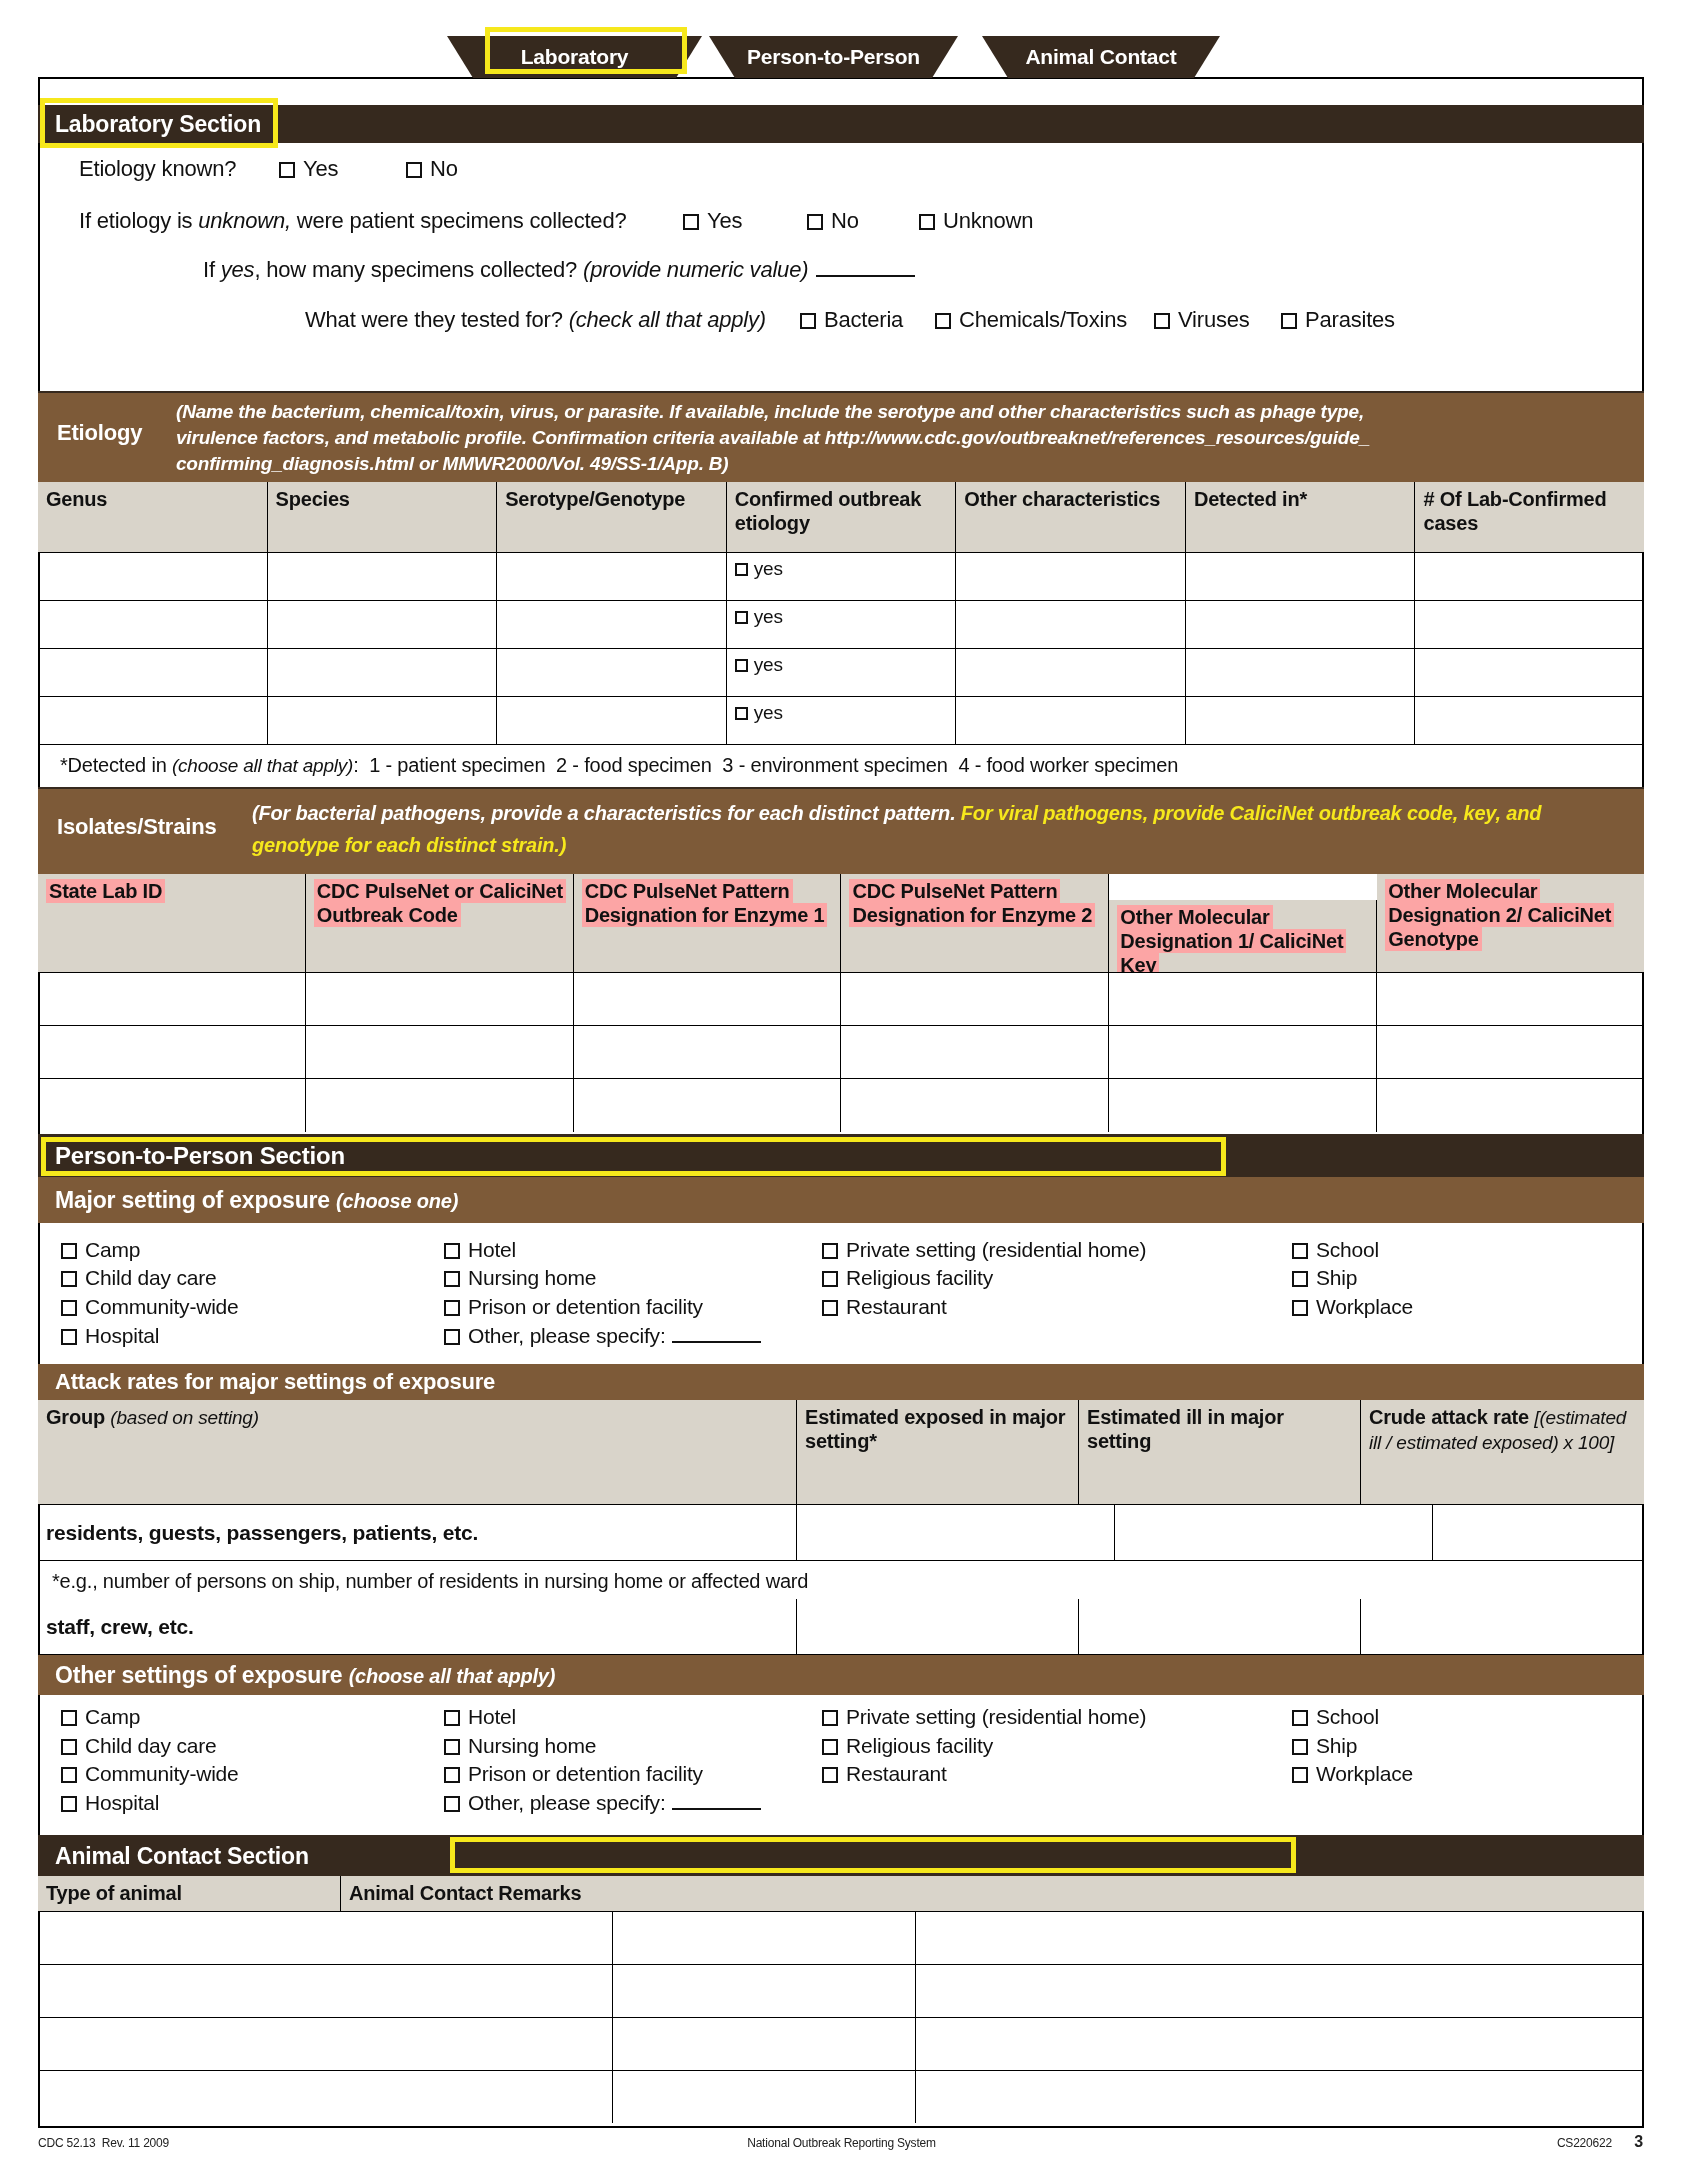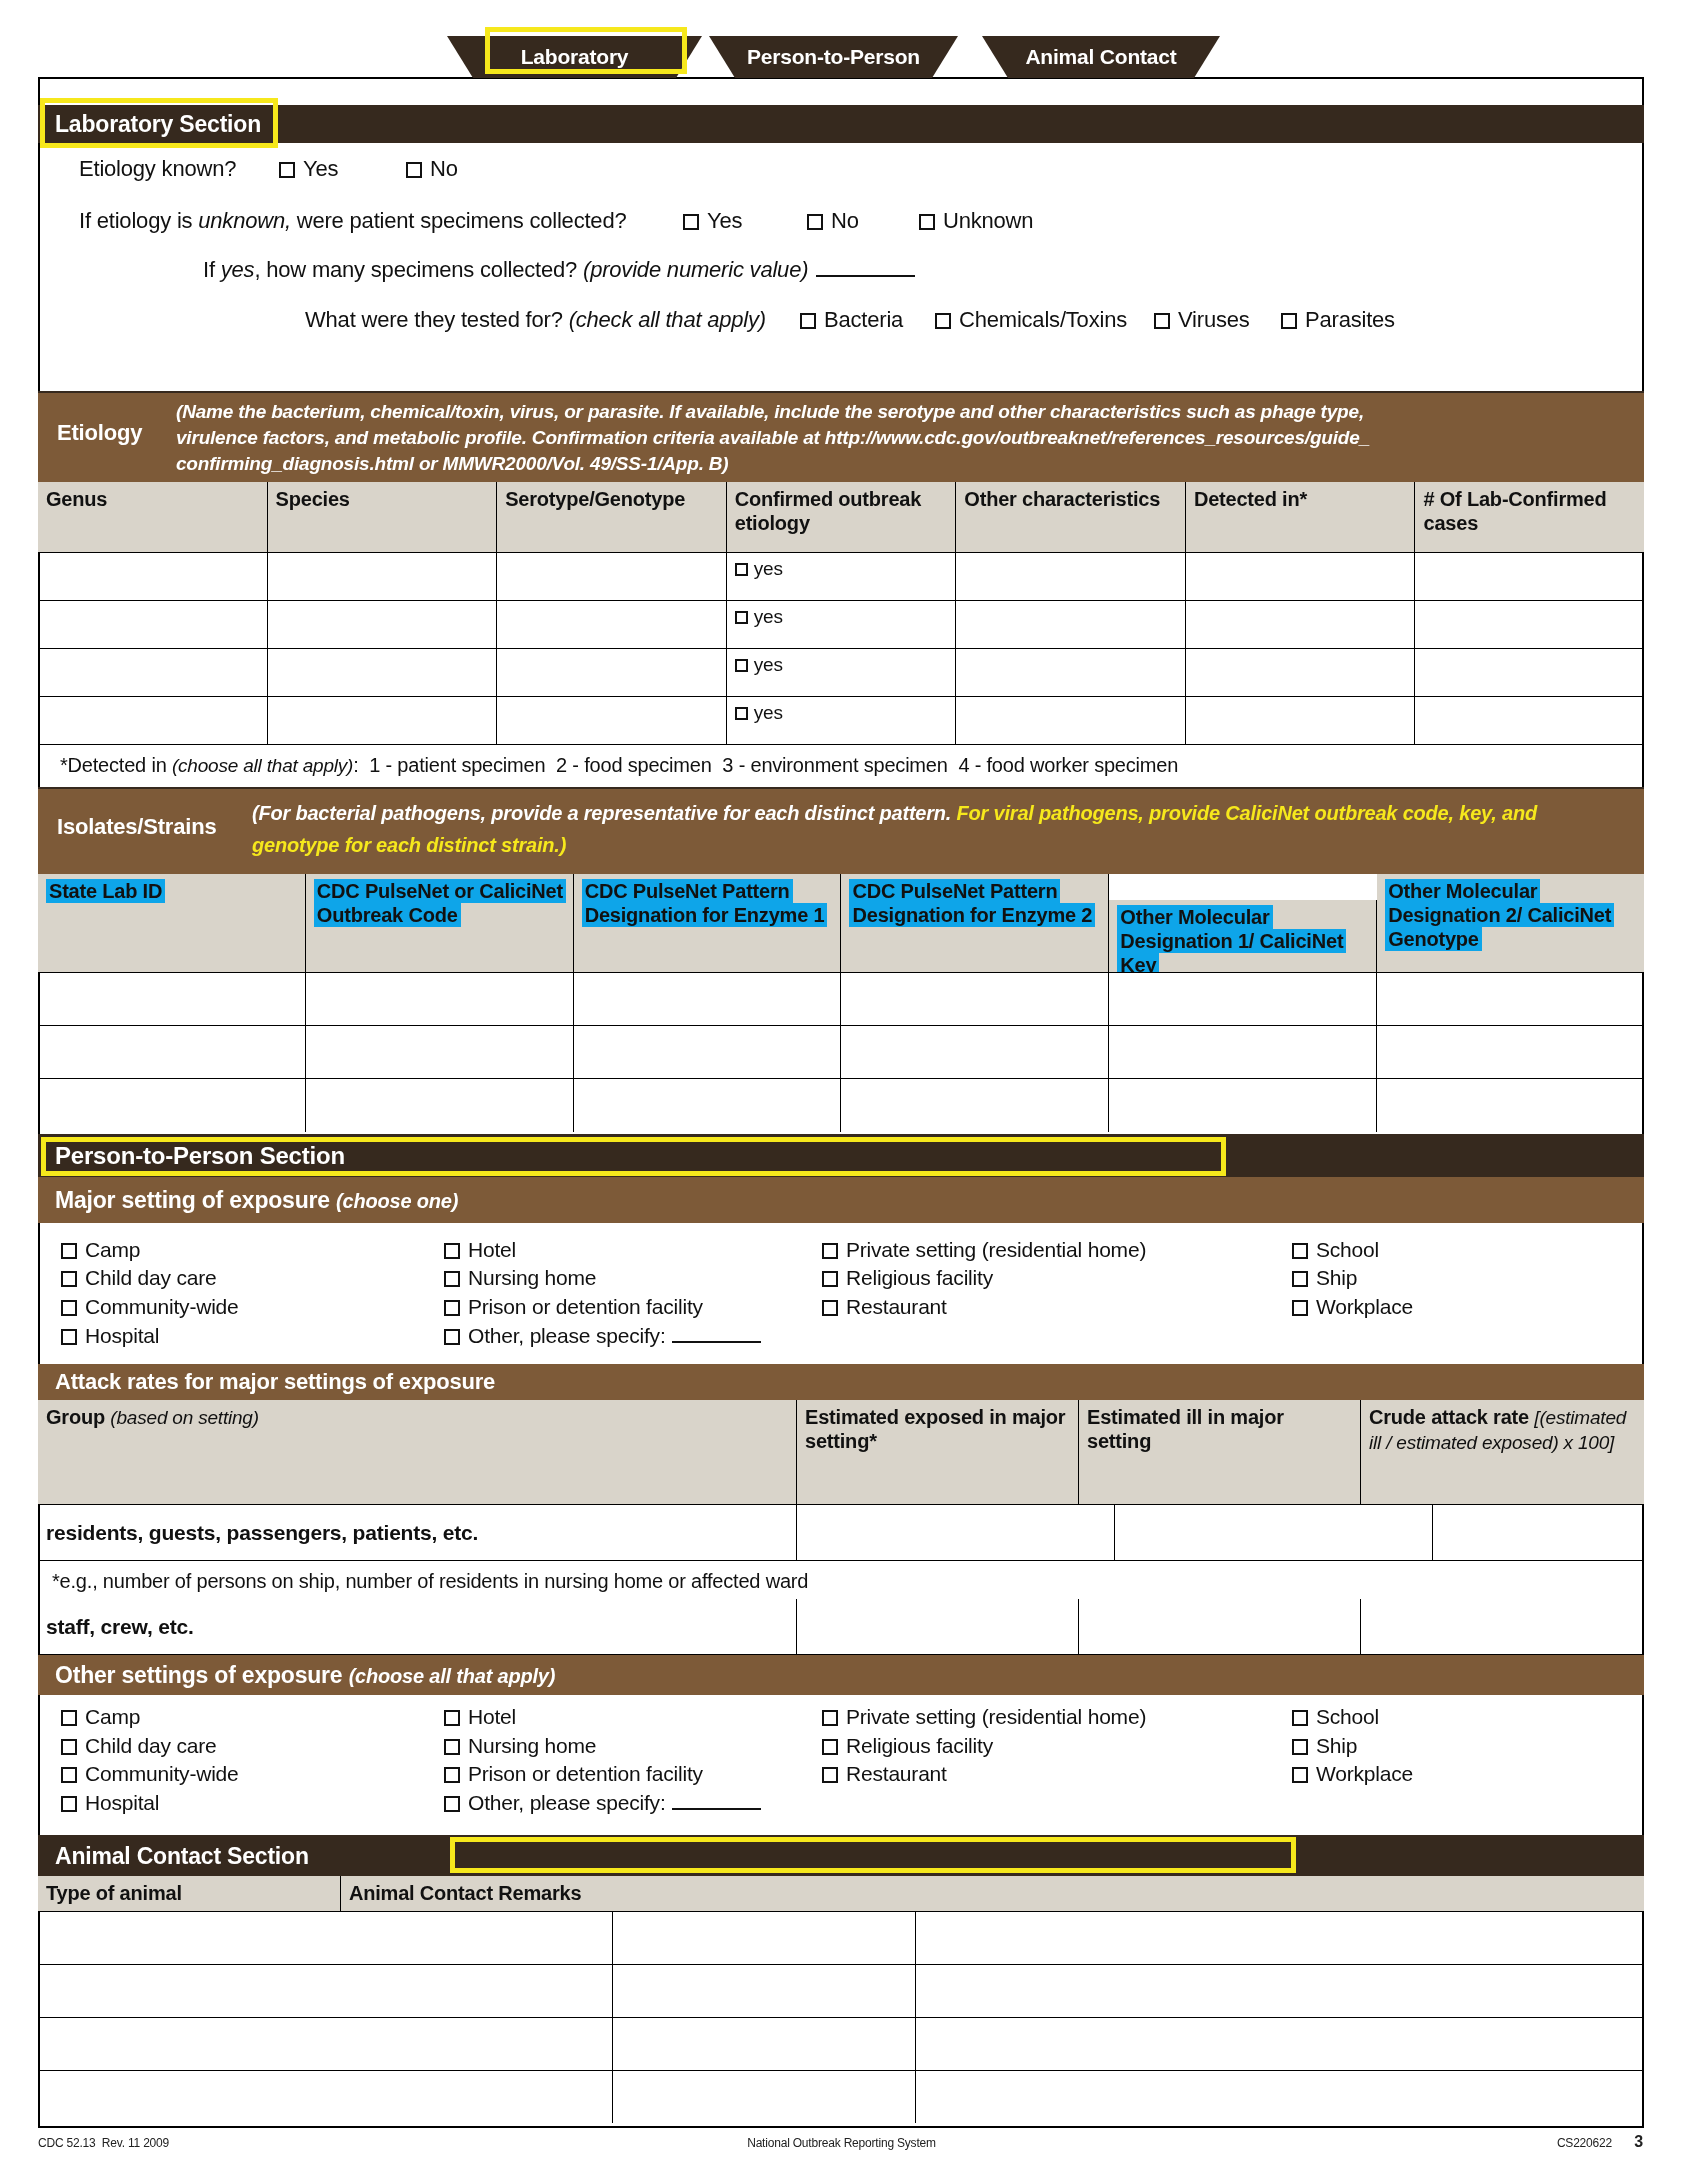--- a/index.html
+++ b/index.html
@@ -39,21 +39,21 @@
   .yel-text { color:#f6e81c; }
   
   .tbl { position:absolute; left:38px; width:1606px; display:flex;
          flex-direction:column; box-sizing:border-box; }
   .trow { display:flex; border-bottom:1px solid #000; box-sizing:border-box; }
   .trow.nobot { border-bottom:none; }
   .tcell { border-right:1px solid #000; box-sizing:border-box; padding:5px 8px;
            font-size:20px; overflow:hidden; }
   .tcell:last-child { border-right:none; }
   .th { background:#d9d4ca; font-weight:bold; line-height:24px; }
-  .hl { background:#0ea5e9; box-decoration-break:clone; -webkit-box-decoration-break:clone;
+  .hl { background:#fca5a5; box-decoration-break:clone; -webkit-box-decoration-break:clone;
         padding:1px 3px; }
   .foot-note { font-size:20px; padding:9px 8px 0 22px; }
   .rowlabel { font-weight:bold; font-size:21px; display:flex; align-items:center; }
   
   .ck { position:absolute; font-size:21px; white-space:nowrap; }
   
   .footer-txt { position:absolute; top:2136px; font-size:12px; color:#222;
                 white-space:pre-wrap; }
 </style>
 </head>
@@ -140,21 +140,21 @@
     <div class="tcell" style="flex:1;"></div>
     <div class="tcell" style="flex:1;"></div>
   </div>
   <div class="trow nobot" style="height:44px;">
     <div class="foot-note" style="white-space:pre-wrap;"><span>*Detected in </span><span class="it" style="font-size:19px;">(choose all that apply)</span><span>:  1 - patient specimen  2 - food specimen  3 - environment specimen  4 - food worker specimen</span></div>
   </div>
 </div>
 
 <div class="bar bar-brown" style="top:787px;height:87px;border-top:2px solid #36291e;"></div>
 <div class="band-label" style="left:57px;top:814px;">Isolates/Strains</div>
-<div class="band-note" style="left:252px;top:797px;width:1376px;white-space:normal;font-size:20px;line-height:32px;"><span>(For bacterial pathogens, provide a representative for each distinct pattern. </span><span class="yel-text">For viral pathogens, provide CaliciNet outbreak code, key, and genotype for each distinct strain.)</span></div>
+<div class="band-note" style="left:252px;top:797px;width:1376px;white-space:normal;font-size:20px;line-height:32px;"><span>(For bacterial pathogens, provide a characteristics for each distinct pattern. </span><span class="yel-text">For viral pathogens, provide CaliciNet outbreak code, key, and genotype for each distinct strain.)</span></div>
 
 <div class="tbl" style="top:874px;">
   <div class="trow" style="height:99px;">
     <div class="tcell th" style="flex:1;"><span class="hl">State Lab ID</span></div>
     <div class="tcell th" style="flex:1;"><span class="hl">CDC PulseNet or CaliciNet Outbreak Code</span></div>
     <div class="tcell th" style="flex:1;"><span class="hl">CDC PulseNet Pattern Designation for Enzyme 1</span></div>
     <div class="tcell th" style="flex:1;"><span class="hl">CDC PulseNet Pattern Designation for Enzyme 2</span></div>
     <div class="tcell th" style="flex:1;margin-top:26px;"><span class="hl">Other Molecular Designation 1/ CaliciNet Key</span></div>
     <div class="tcell th" style="flex:1;"><span class="hl">Other Molecular Designation 2/ CaliciNet Genotype</span></div>
   </div>

